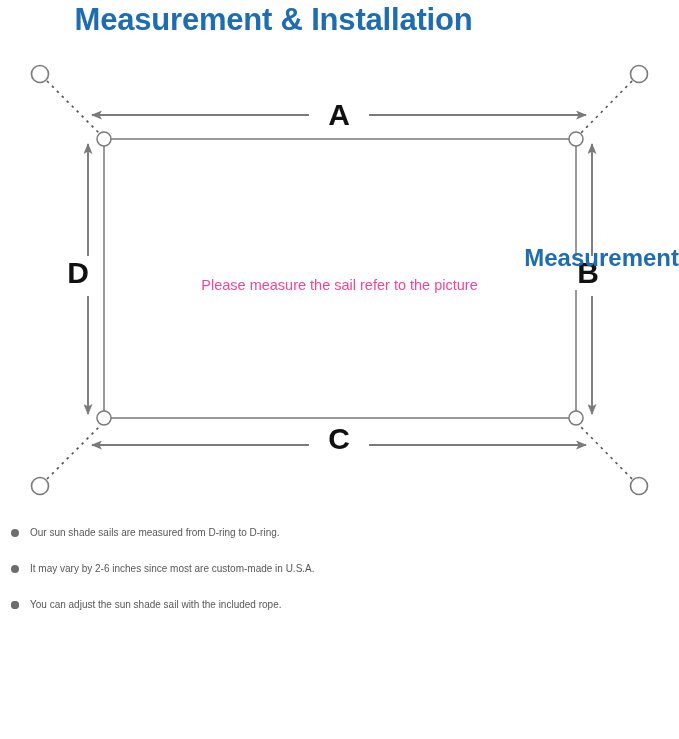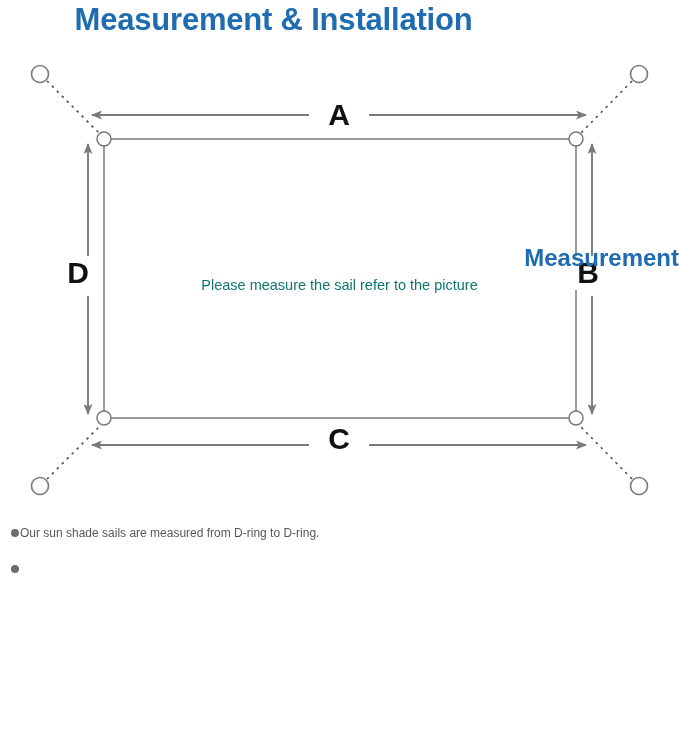--- a/index.html
+++ b/index.html
@@ -53,21 +53,21 @@
     color: #1f6cb0;
   }
   .center-label-sub {
     position: absolute;
     left: 0;
     top: 233px;
     width: 679px;
     text-align: center;
     font-size: 14.5px;
     font-weight: normal;
-    color: #0f766e;
+    color: #ec4899;
   }
 
   .dim-letter {
     position: absolute;
     font-size: 30px;
     font-weight: bold;
     color: #111111;
     font-family: "Liberation Sans", sans-serif;
     text-align: center;
     line-height: 34px;
@@ -80,23 +80,23 @@
 
   
   .notes {
     position: absolute;
     left: 0;
     top: 522px;
     width: 679px;
   }
   .note-item {
     position: relative;
-    padding-left: 20px;
+    padding-left: 30px;
     margin-bottom: 14px;
-    font-size: 12px;
+    font-size: 10px;
     line-height: 22px;
     color: #575757;
     padding-right: 6px;
   }
   .note-bullet {
     position: absolute;
     left: 11px;
     top: 7px;
     width: 8px;
     height: 8px;
@@ -157,20 +157,28 @@
   <div class="center-label-sub">Please measure the sail refer to the picture</div>
 </div>
 
 <div class="notes">
 
   <div class="note-item">
     <span class="note-bullet"></span>
     <span>Our sun shade sails are measured from D-ring to D-ring.</span>
   </div>
 
+  <div class="note-item">
+    <span class="note-bullet"></span>
+    <span>It may vary by 2-6 inches since most are custom-made in U.S.A.</span>
+  </div>
 
   <div class="note-item">
     <span class="note-bullet"></span>
   </div>
 
+  <div class="note-item">
+    <span class="note-bullet"></span>
+    <span>You can adjust the sun shade sail with the included rope.</span>
+  </div>
 
 
 </div>
 
 </body></html>

